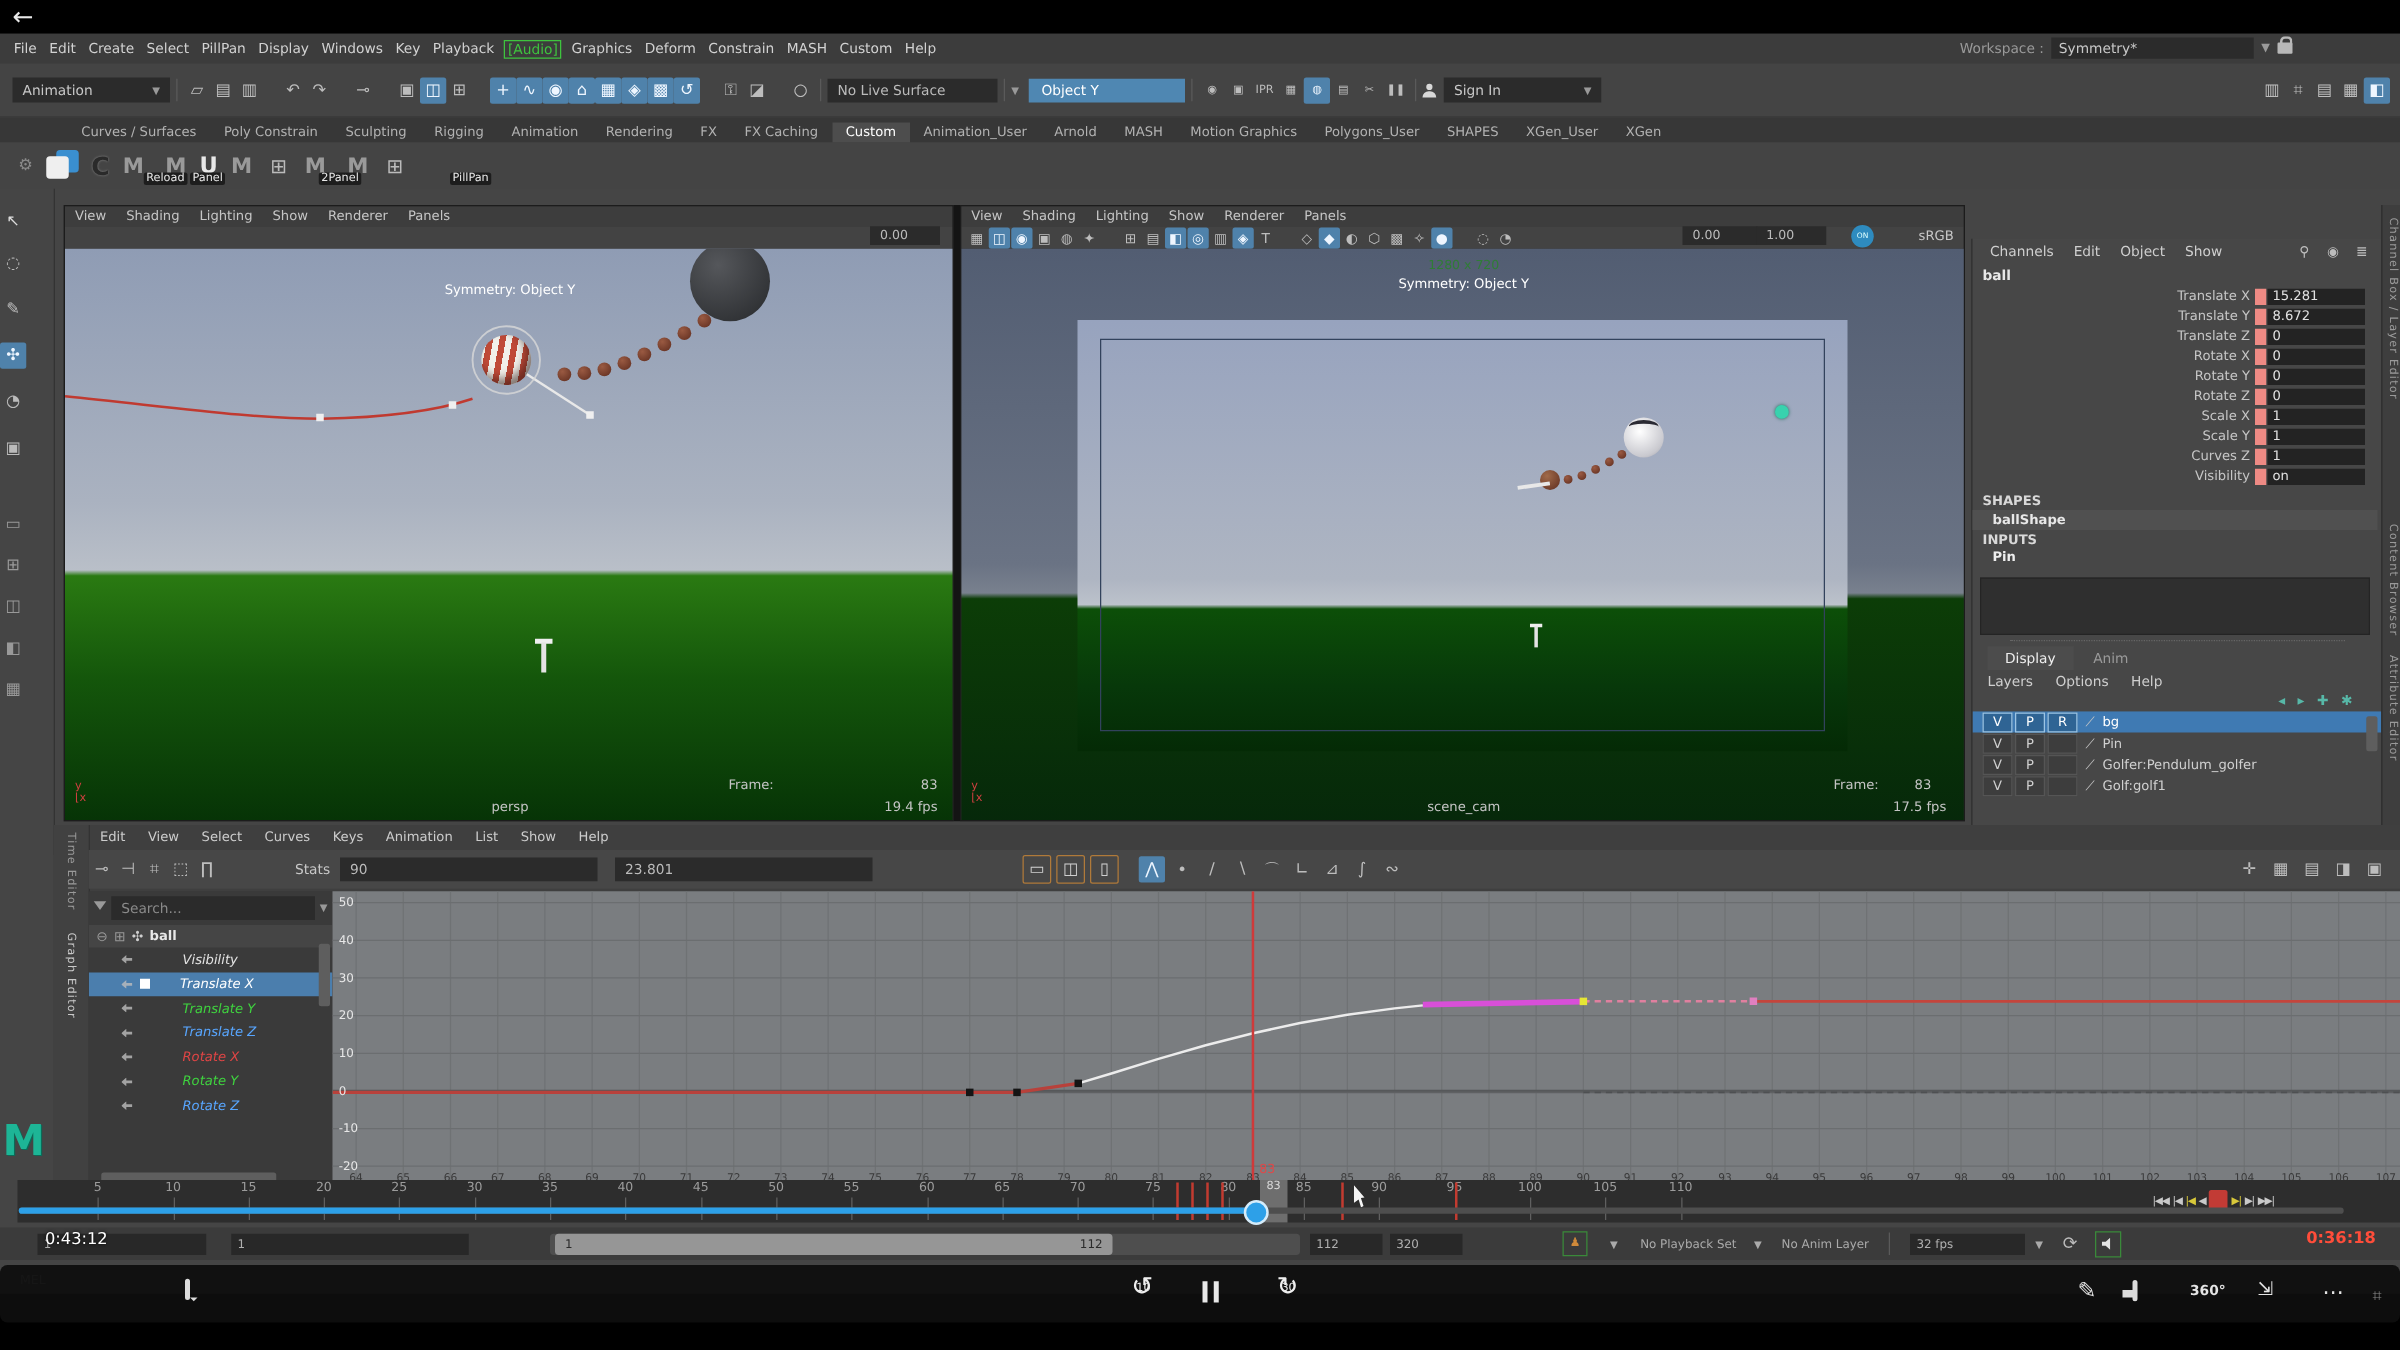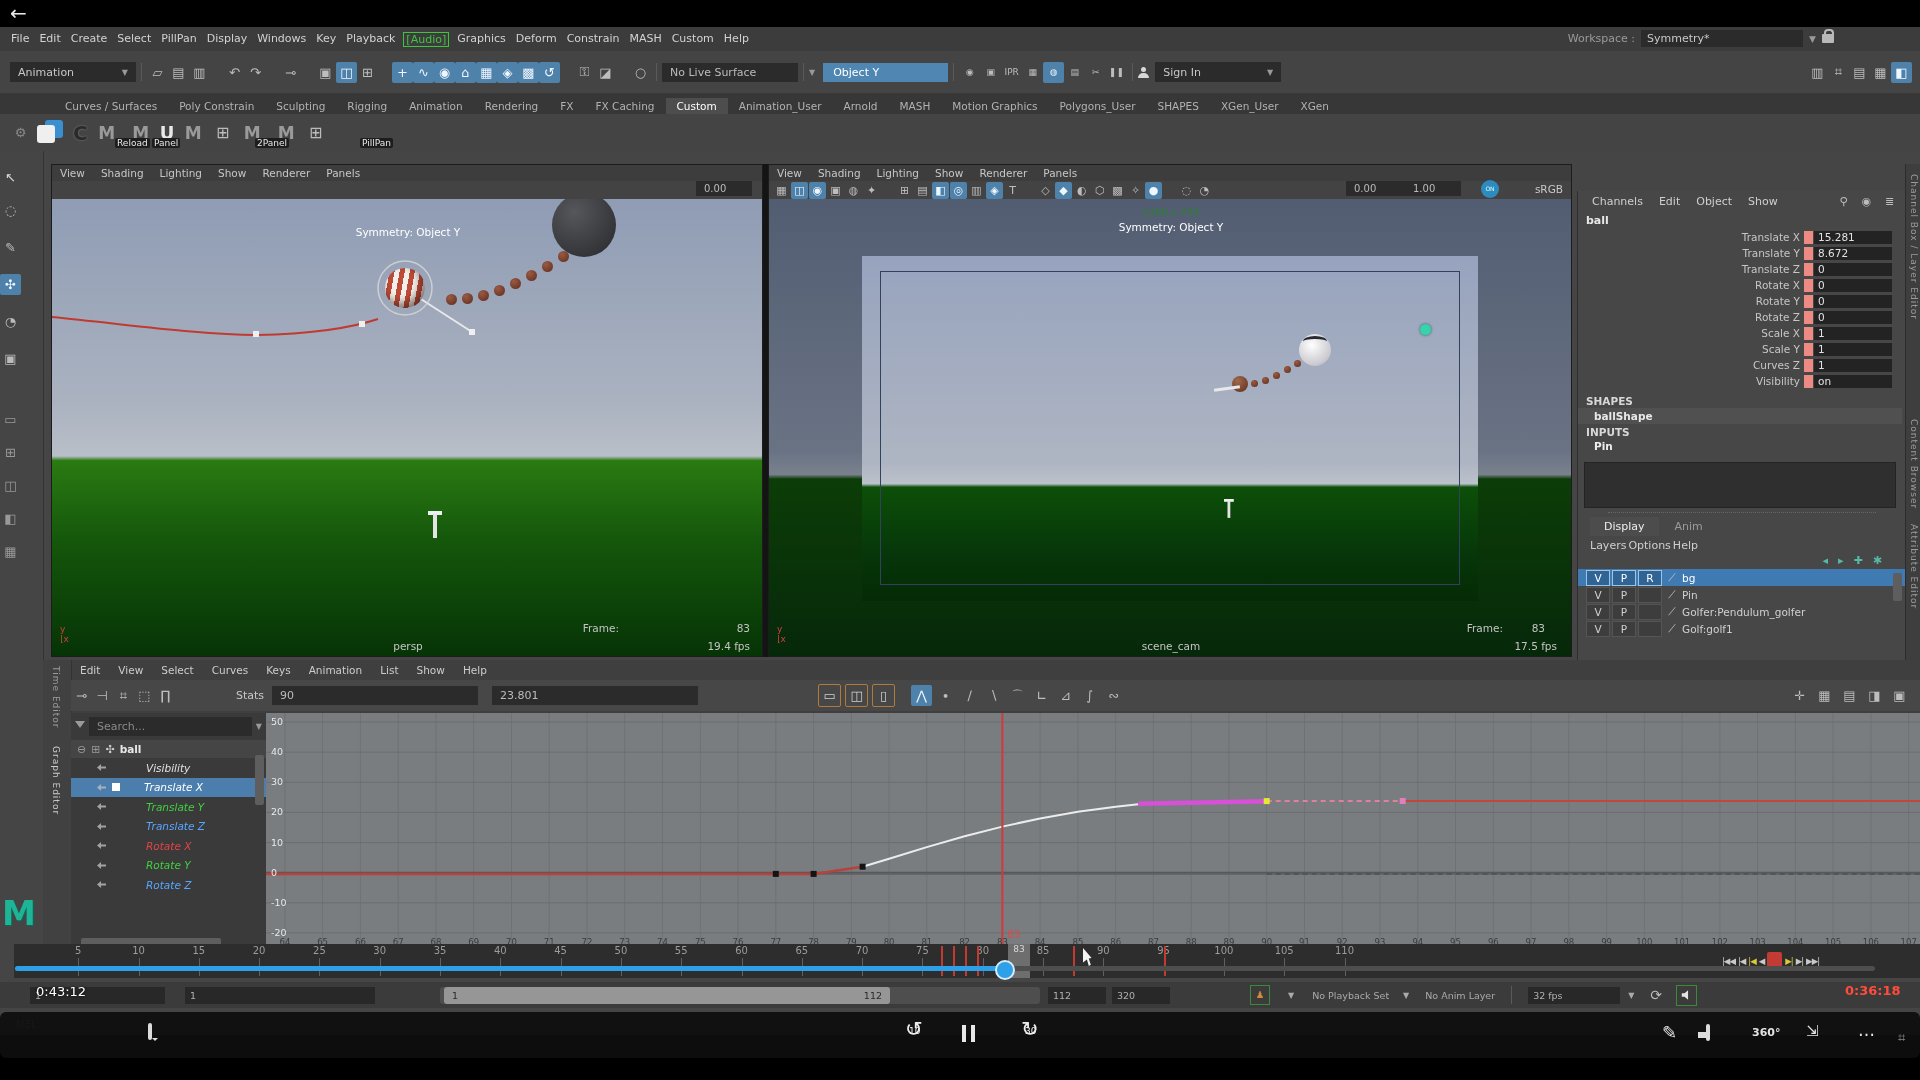--- a/index.html
+++ b/index.html
@@ -469,21 +469,21 @@
       <div class="sect" style="margin-top:2px">INPUTS</div>
       <div style="padding-left:16px;color:#eee;font-weight:bold;font-size:10.5px;height:16px;line-height:16px">Pin</div>
       <div style="margin:8px 10px 0 6px;height:44px;background:#2f2f2f;border:1px solid #242424"></div>
       <div style="margin:4px 30px;border-top:1px dotted #666"></div>
 
       <div style="display:flex;gap:2px;padding-left:12px">
 
       <span style="padding: 3px 14px; font-size: 11px; color: rgb(238, 238, 238); background: rgb(76, 76, 76);" class="le-tab active">Display</span>
           <span style="padding:3px 14px;font-size:11px;color:#9a9a9a" class="le-tab">Anim</span>
         </div>
-      <div style="display:flex;gap:2px;padding:3px 0 2px 12px">
+      <div style="display:flex;gap:18px;padding:3px 0 2px 12px">
 
       <span style="color:#cfcfcf">Layers</span>
           <span style="color:#cfcfcf">Options</span>
           <span style="color:#cfcfcf">Help</span>
         </div>
       <div style="display:flex;gap:10px;justify-content:flex-end;padding-right:24px">
 
       <span style="color:#57b8a8;font-size:11px">◂</span>
           <span style="color:#57b8a8;font-size:11px">▸</span>
           <span style="color:#57b8a8;font-size:11px">✚</span>

